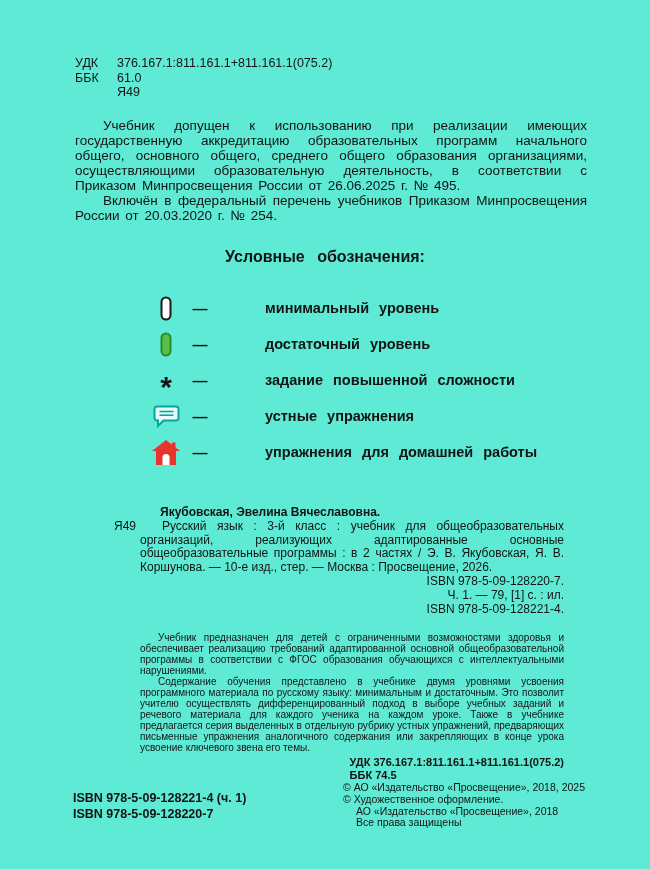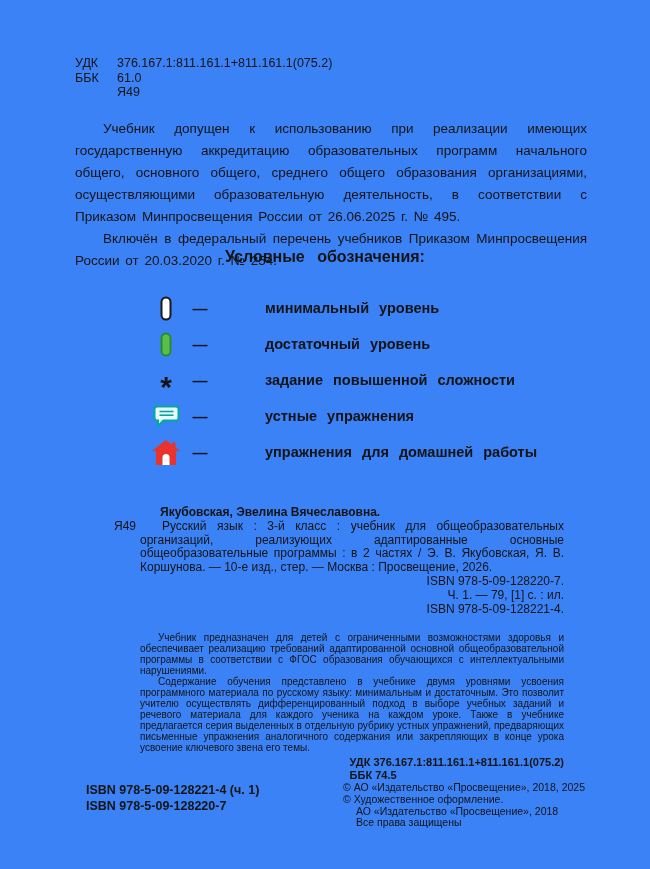--- a/index.html
+++ b/index.html
@@ -4,29 +4,29 @@
 <style>
   * { margin:0; padding:0; box-sizing:border-box; }
   html,body { background:#fff; }
   body {
     width:650px; height:869px;
     font-family:"Liberation Sans", sans-serif;
     color:#141414;
     position:relative;
     overflow:hidden;
   }
-  .page { position:absolute; inset:0; background:#3b82f6; }
+  .page { position:absolute; inset:0; background:#5eead4; }
 
   
   .top-codes { position:absolute; top:56px; left:75px; font-size:12.5px; line-height:14.5px; }
   .top-codes .row { display:flex; }
   .top-codes .lbl { width:42px; }
 
   
-  .intro { position:absolute; top:118px; left:75px; width:512px; font-size:13.5px; line-height:22px; text-align:justify; }
+  .intro { position:absolute; top:118px; left:75px; width:512px; font-size:13.5px; line-height:15px; text-align:justify; }
   .intro p { text-indent:28px; word-spacing:2px; }
 
   
   .legend { position:absolute; top:248px; left:0; width:650px; }
   .legend-title { text-align:center; font-weight:bold; font-size:16px; word-spacing:8px; }
   .legend-items { margin:24px 0 0 150px; }
   .legend-item { display:flex; align-items:center; height:36px; }
   .legend-icon { width:32px; display:flex; justify-content:center; align-items:center; }
   .legend-dash { width:36px; text-align:center; font-weight:bold; font-size:15px; }
   .legend-label { font-weight:bold; font-size:14.5px; word-spacing:6px;margin-left:47px; }
@@ -40,21 +40,21 @@
   .biblio .entry-text { text-indent:22px; display:block; }
   .biblio .plain-line { text-align:right; }
 
   .fine { margin-top:16px; font-size:10px; line-height:11px; text-align:justify; }
   .fine p { text-indent:18px; }
 
   .codes-bottom { margin-top:3px; text-align:right; font-weight:bold; font-size:11px; line-height:13px; }
   .codes-inner { display:inline-block; text-align:left; }
 
   
-  .footer { position:absolute; top:782px; left:86px; right:65px; display:flex; justify-content:space-between; align-items:flex-start; }
+  .footer { position:absolute; top:782px; left:73px; right:65px; display:flex; justify-content:space-between; align-items:center; }
   .isbns { font-weight:bold; font-size:12.5px; line-height:16px; }
   .copyright { font-size:10.5px; line-height:11.8px; }
   .copyright .indent { padding-left:13px; }
 </style>
 </head>
 <body>
 
 <div class="page">
 
   <div class="top-codes">

